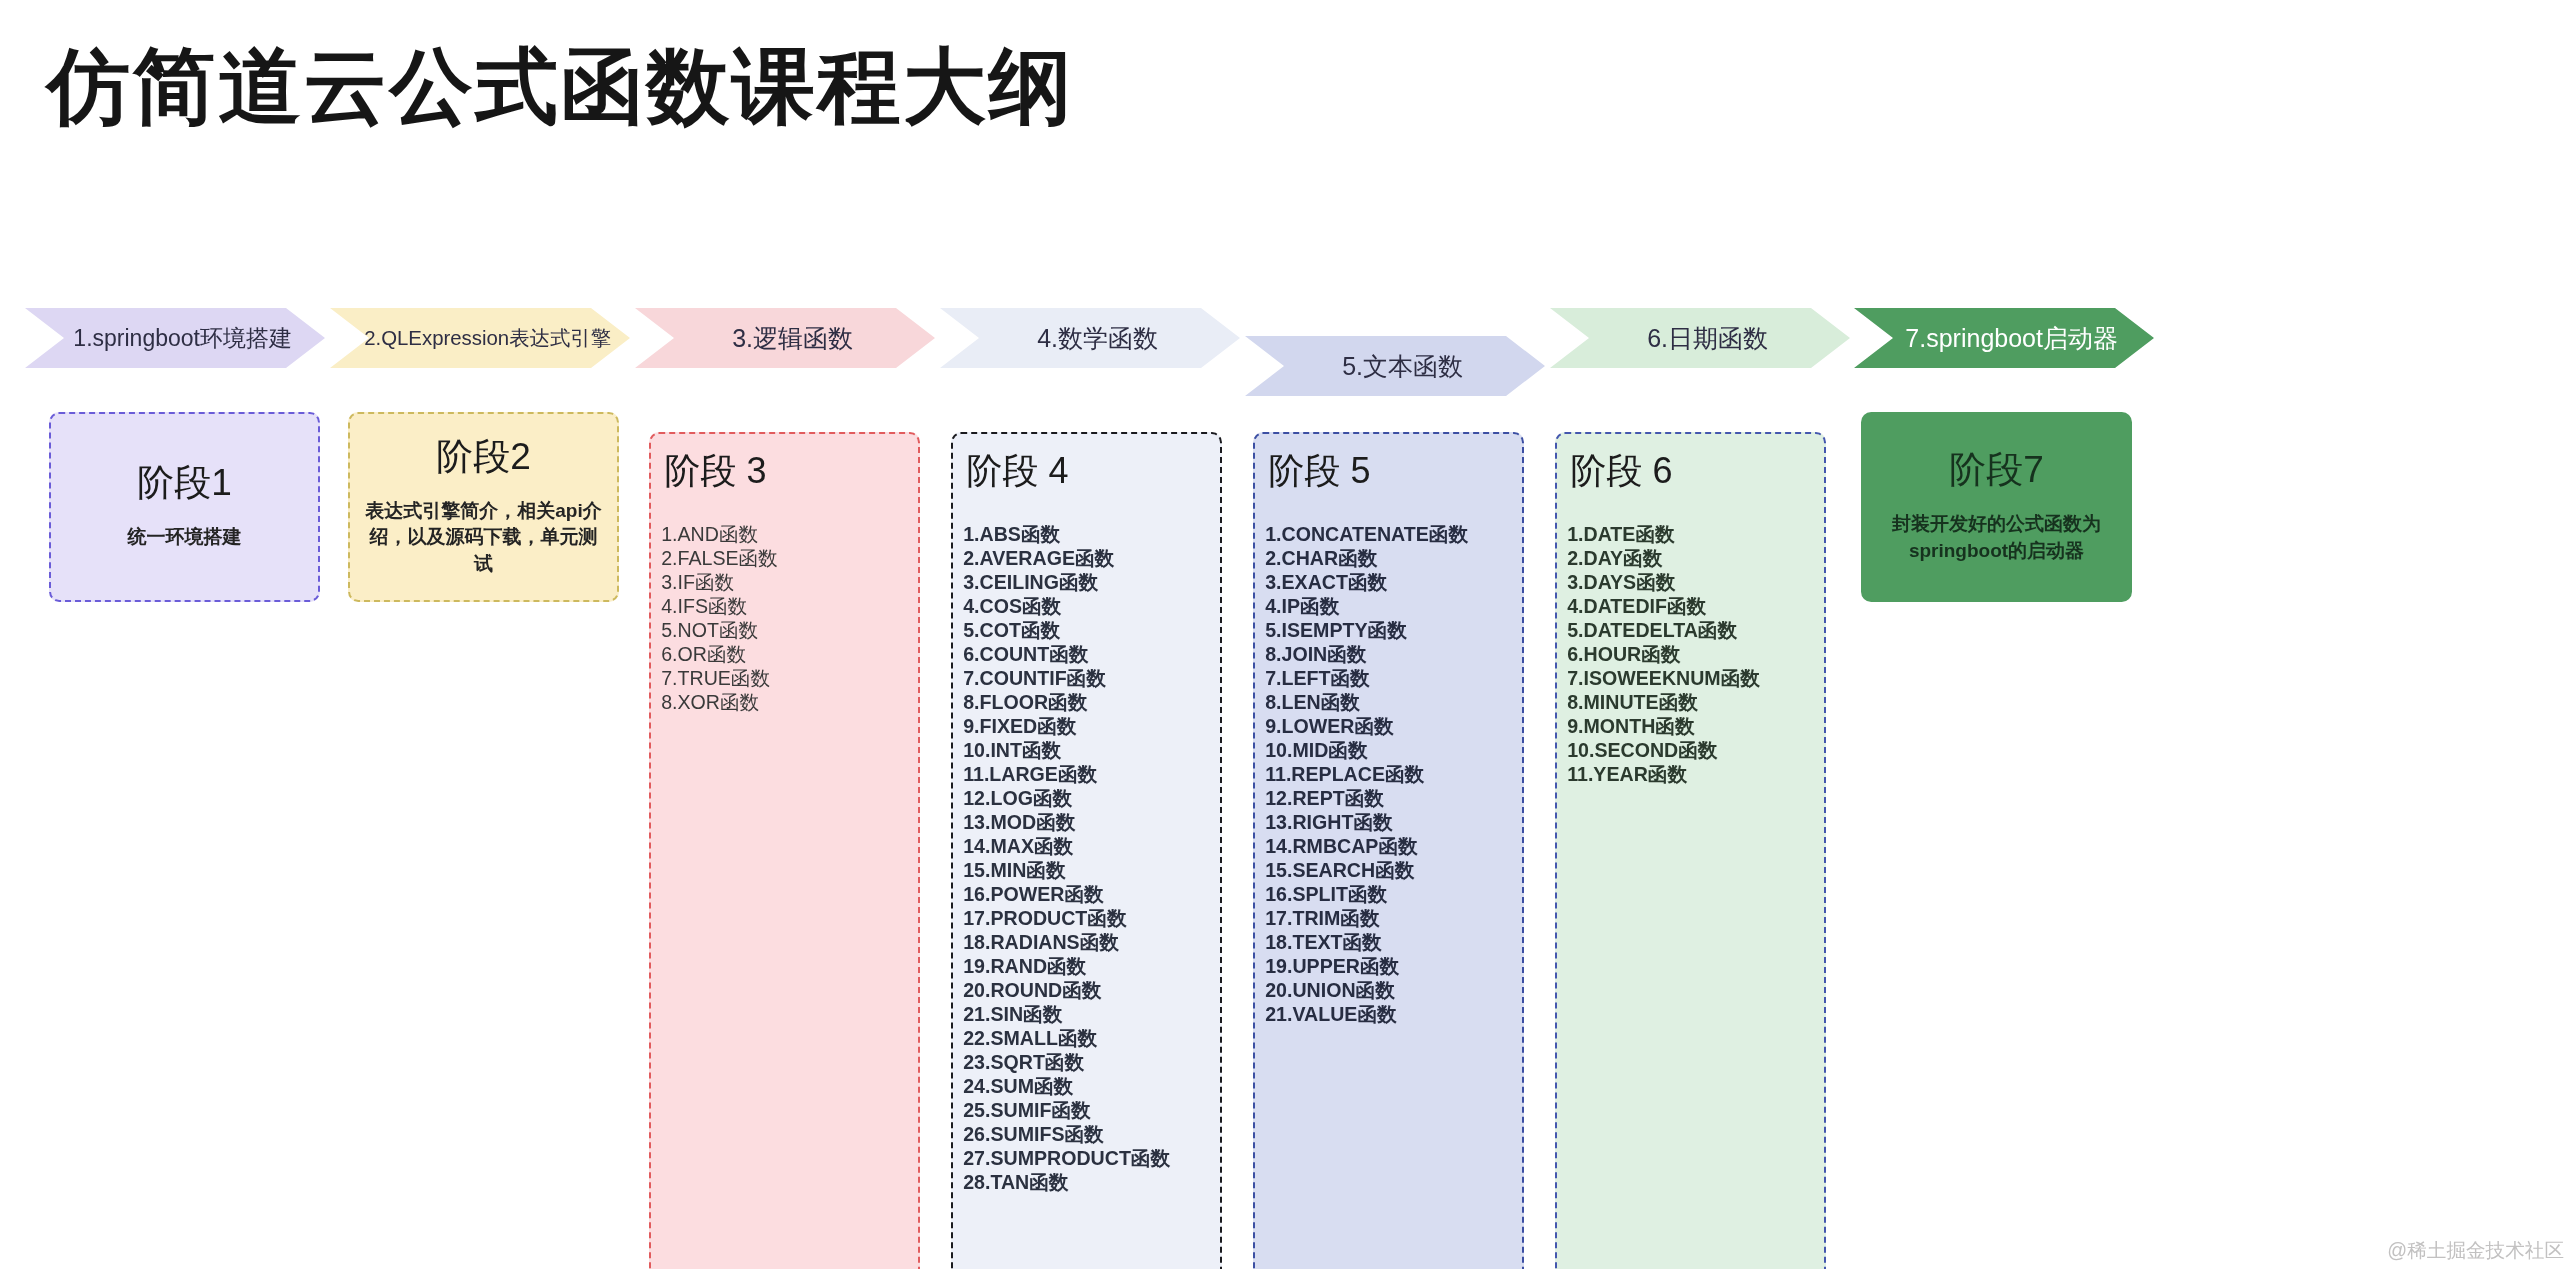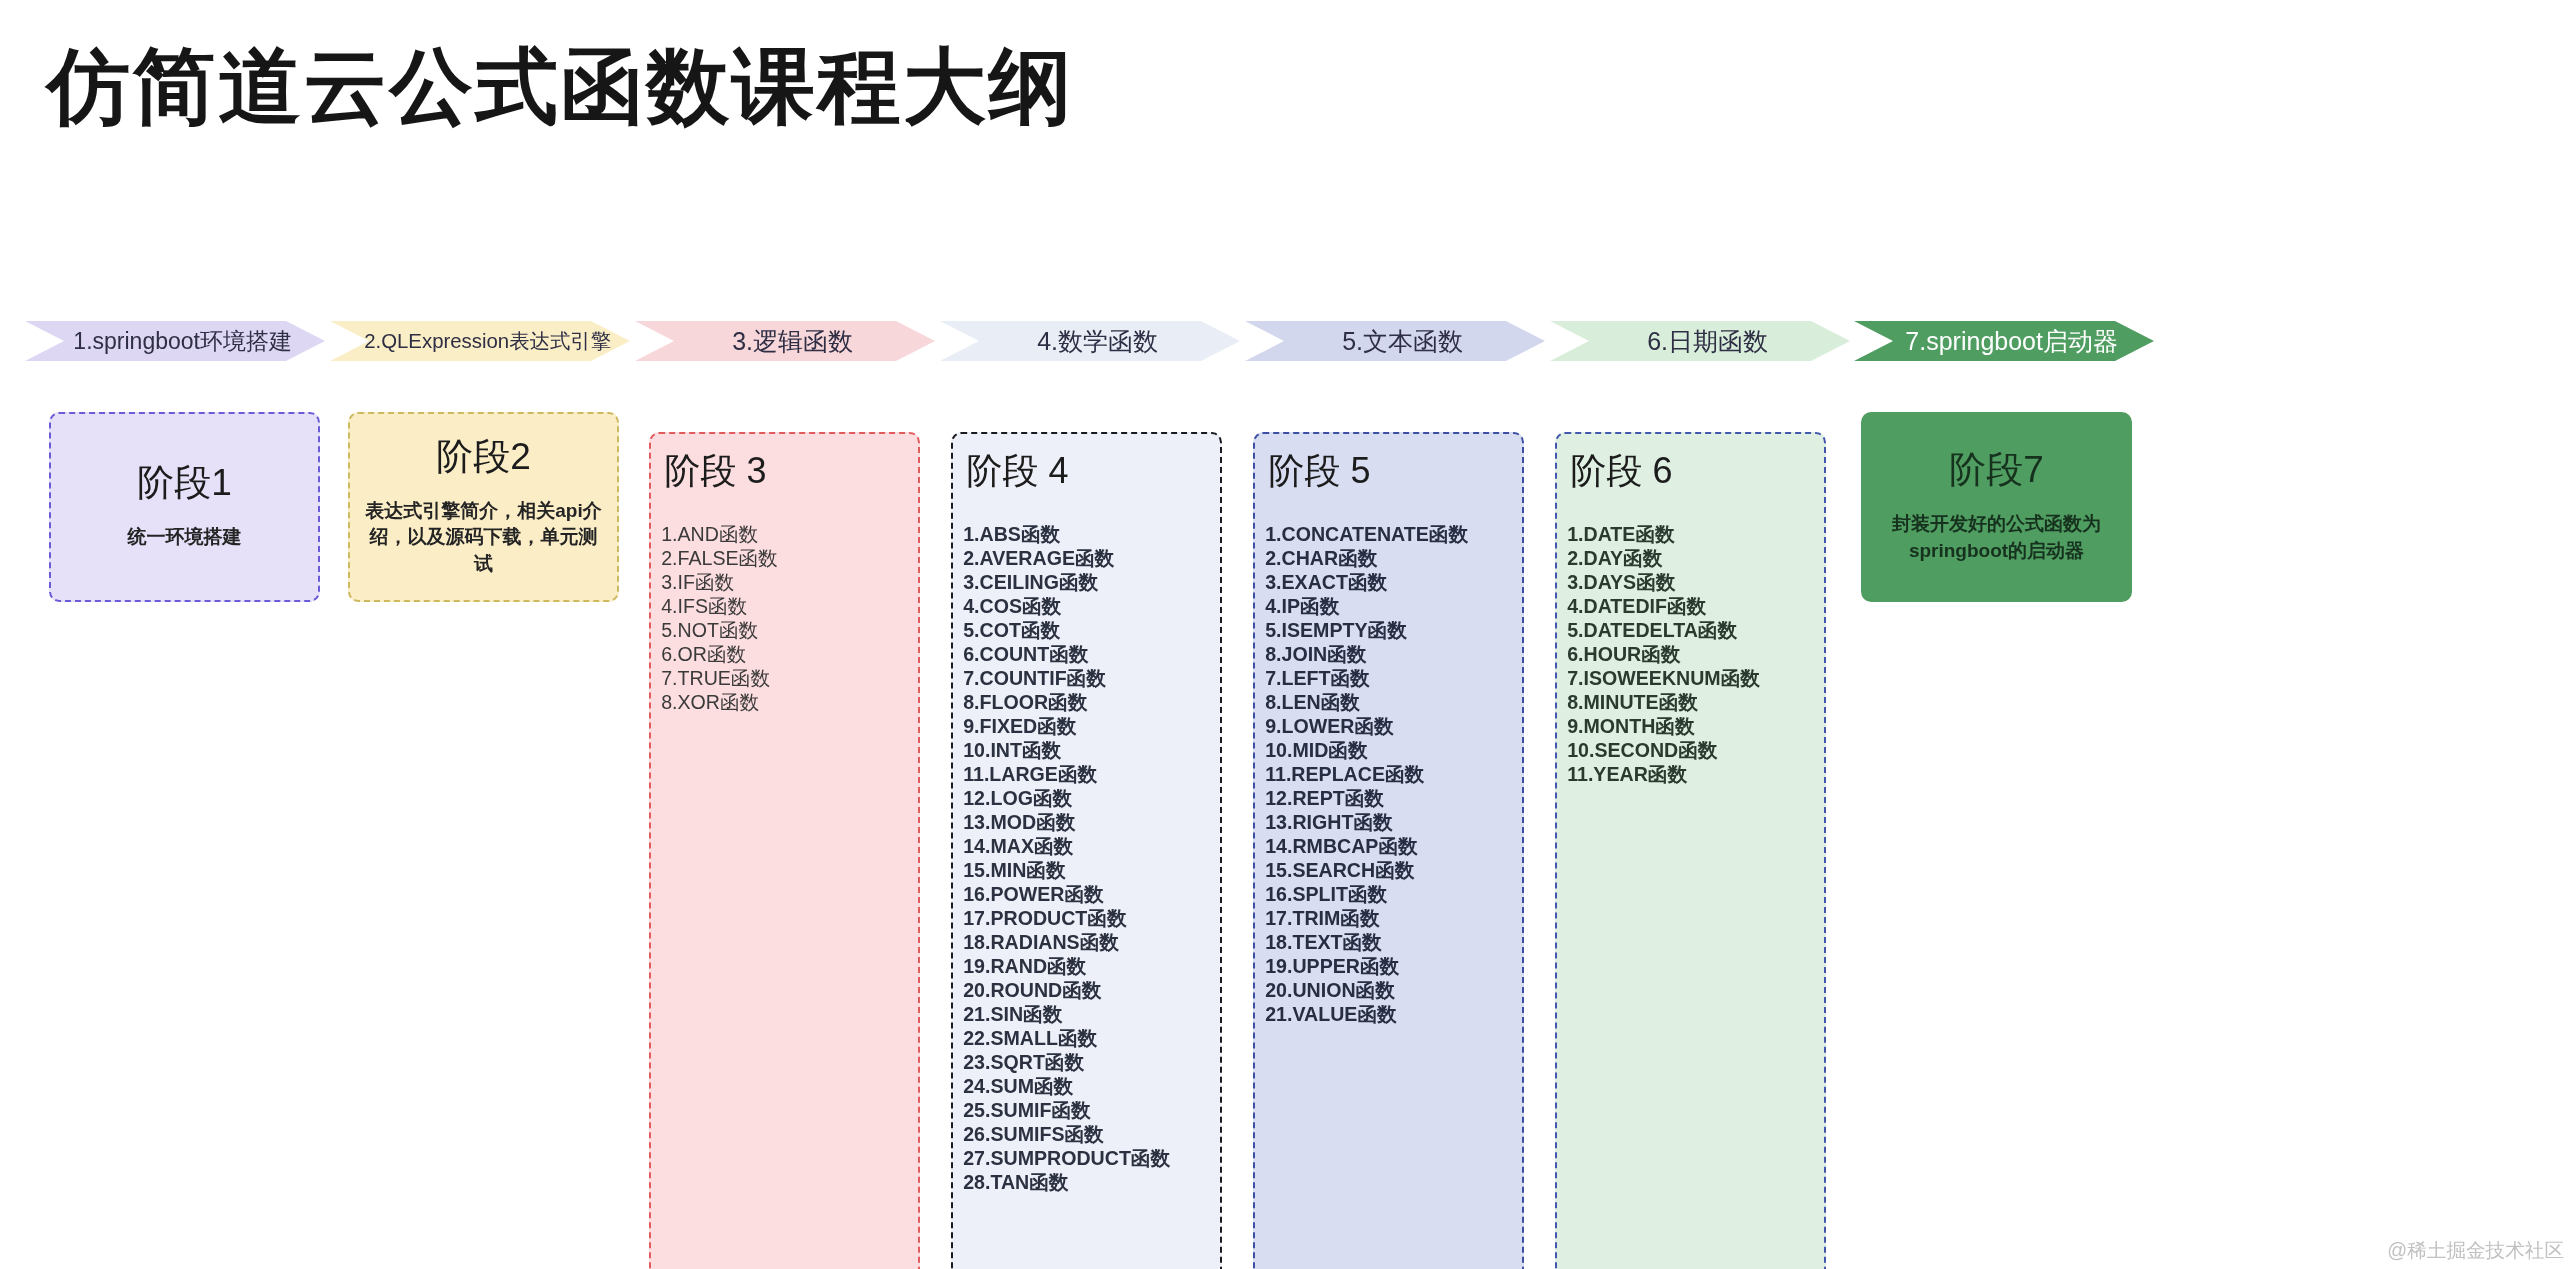--- a/index.html
+++ b/index.html
@@ -14,21 +14,21 @@
     position:absolute;
     left:47px;top:32px;
     font-size:83px;
     font-weight:bold;
     color:#161616;
     letter-spacing:2.6px;
     white-space:nowrap;
   }
   .chevron{
     position:absolute;
-    top:321px;height:40px;width:300px;
+    top:308px;height:60px;width:300px;
     display:flex;align-items:center;justify-content:center;
     clip-path:polygon(0 0, calc(100% - 39px) 0, 100% 50%, calc(100% - 39px) 100%, 0 100%, 39px 50%);
   }
   .chevron .chev-label{
     white-space:nowrap;
     padding-left:15.3px;
     font-weight:normal;
   }
   .card{
     position:absolute;
@@ -145,21 +145,21 @@
         <li>21.SIN函数</li>
         <li>22.SMALL函数</li>
         <li>23.SQRT函数</li>
         <li>24.SUM函数</li>
         <li>25.SUMIF函数</li>
         <li>26.SUMIFS函数</li>
         <li>27.SUMPRODUCT函数</li>
         <li>28.TAN函数</li>
       </ul>
     </div>
-    <div class="chevron" style="left: 1245px; background: rgb(210, 215, 238);">
+    <div class="chevron" style="left: 1245px; background: rgb(210, 215, 238); margin-top: 28px;">
       <span class="chev-label" style="font-size: 25px; color: rgb(46, 46, 68);">5.文本函数</span>
     </div>
     <div class="card tall" style="left: 1253px; background: rgb(216, 221, 241); border-color: rgb(60, 79, 163);">
       <div class="card-title" style="color: rgb(28, 28, 28);">阶段 5</div>
       <ul class="fn-list bold-items" style="color: rgb(39, 45, 66);">
         <li>1.CONCATENATE函数</li>
         <li>2.CHAR函数</li>
         <li>3.EXACT函数</li>
         <li>4.IP函数</li>
         <li>5.ISEMPTY函数</li>

